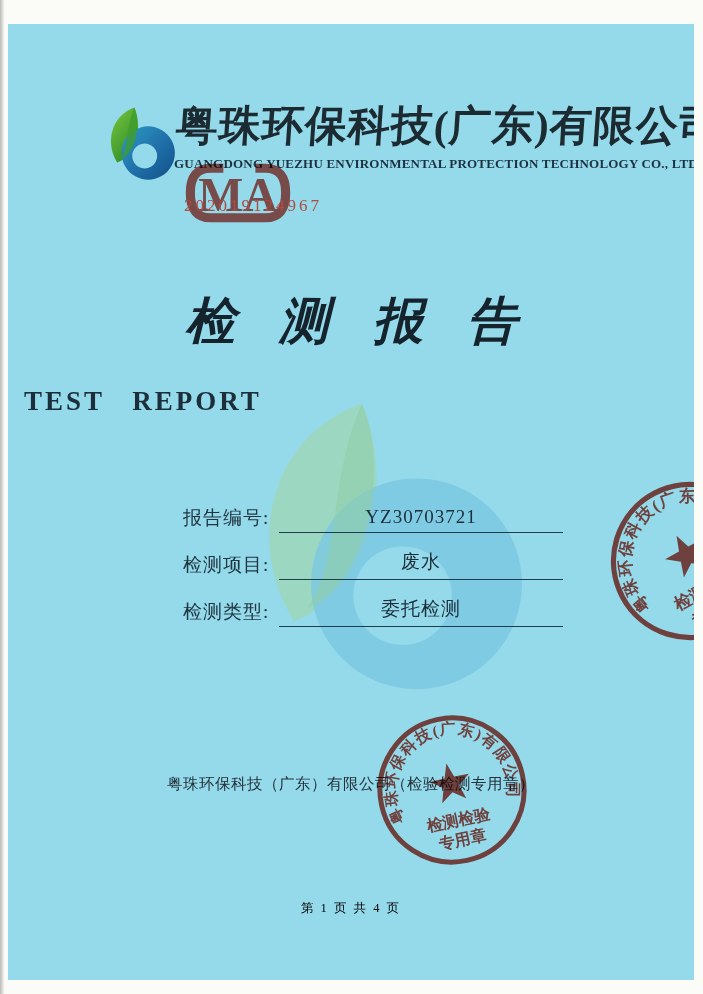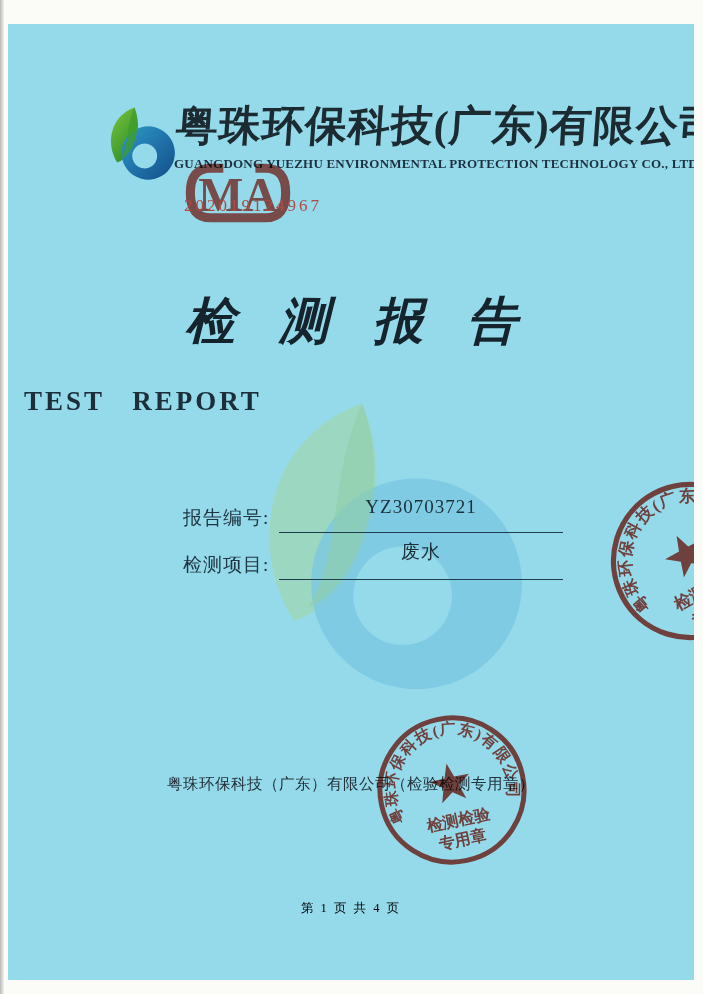--- a/index.html
+++ b/index.html
@@ -46,21 +46,21 @@
   .watermark{position:absolute;left:218px;top:366px;width:340px;height:348px;opacity:.5;}
   
   .form{position:absolute;left:175px;top:462px;width:380px;}
   .form-row{display:flex;align-items:flex-end;height:47px;margin-bottom:0;font-family:Liberation Serif, serif;}
   .form-label{
     width:96px;font-size:19px;color:#203642;letter-spacing:1px;
     padding-bottom:2px;white-space:nowrap;flex:none;
   }
   .form-line{
     flex:1;border-bottom:1.6px solid #1e3d4c;text-align:center;
-    font-size:19px;color:#1c2f3a;padding-bottom:14px;letter-spacing:1px;white-space:nowrap;
+    font-size:19px;color:#1c2f3a;padding-bottom:4px;letter-spacing:1px;white-space:nowrap;
   }
   
   .issuer-line{
     position:absolute;left:0;top:750px;width:100%;text-align:center;
     font-size:15.5px;color:#24323b;letter-spacing:0.5px;white-space:nowrap;z-index:2;
   }
   .page-number{
     position:absolute;left:0;top:876px;width:100%;text-align:center;
     font-size:12.5px;color:#000000;letter-spacing:2px;
   }
@@ -120,20 +120,24 @@
 
   <div class="form">
     <div class="form-row">
       <span class="form-label">报告编号:</span>
       <span class="form-line">YZ30703721</span>
     </div>
     <div class="form-row">
       <span class="form-label">检测项目:</span>
       <span class="form-line">废水</span>
     </div>
+    <div class="form-row">
+      <span class="form-label">检测类型:</span>
+      <span class="form-line">委托检测</span>
+    </div>
   </div>
 
   <div class="issuer-line">粤珠环保科技（广东）有限公司（检验检测专用章）</div>
 
   <div class="stamp stamp-footer">
     <svg viewBox="-80 -80 160 160" xmlns="http://www.w3.org/2000/svg">
       <defs>
         <path id="arcA" d="M -44.1,34.5 A 56,56 0 1 1 44.1,34.5" fill="none"></path>
       </defs>
       <circle cx="0" cy="0" r="72" fill="none" stroke="#b5382e" stroke-width="5"></circle>

